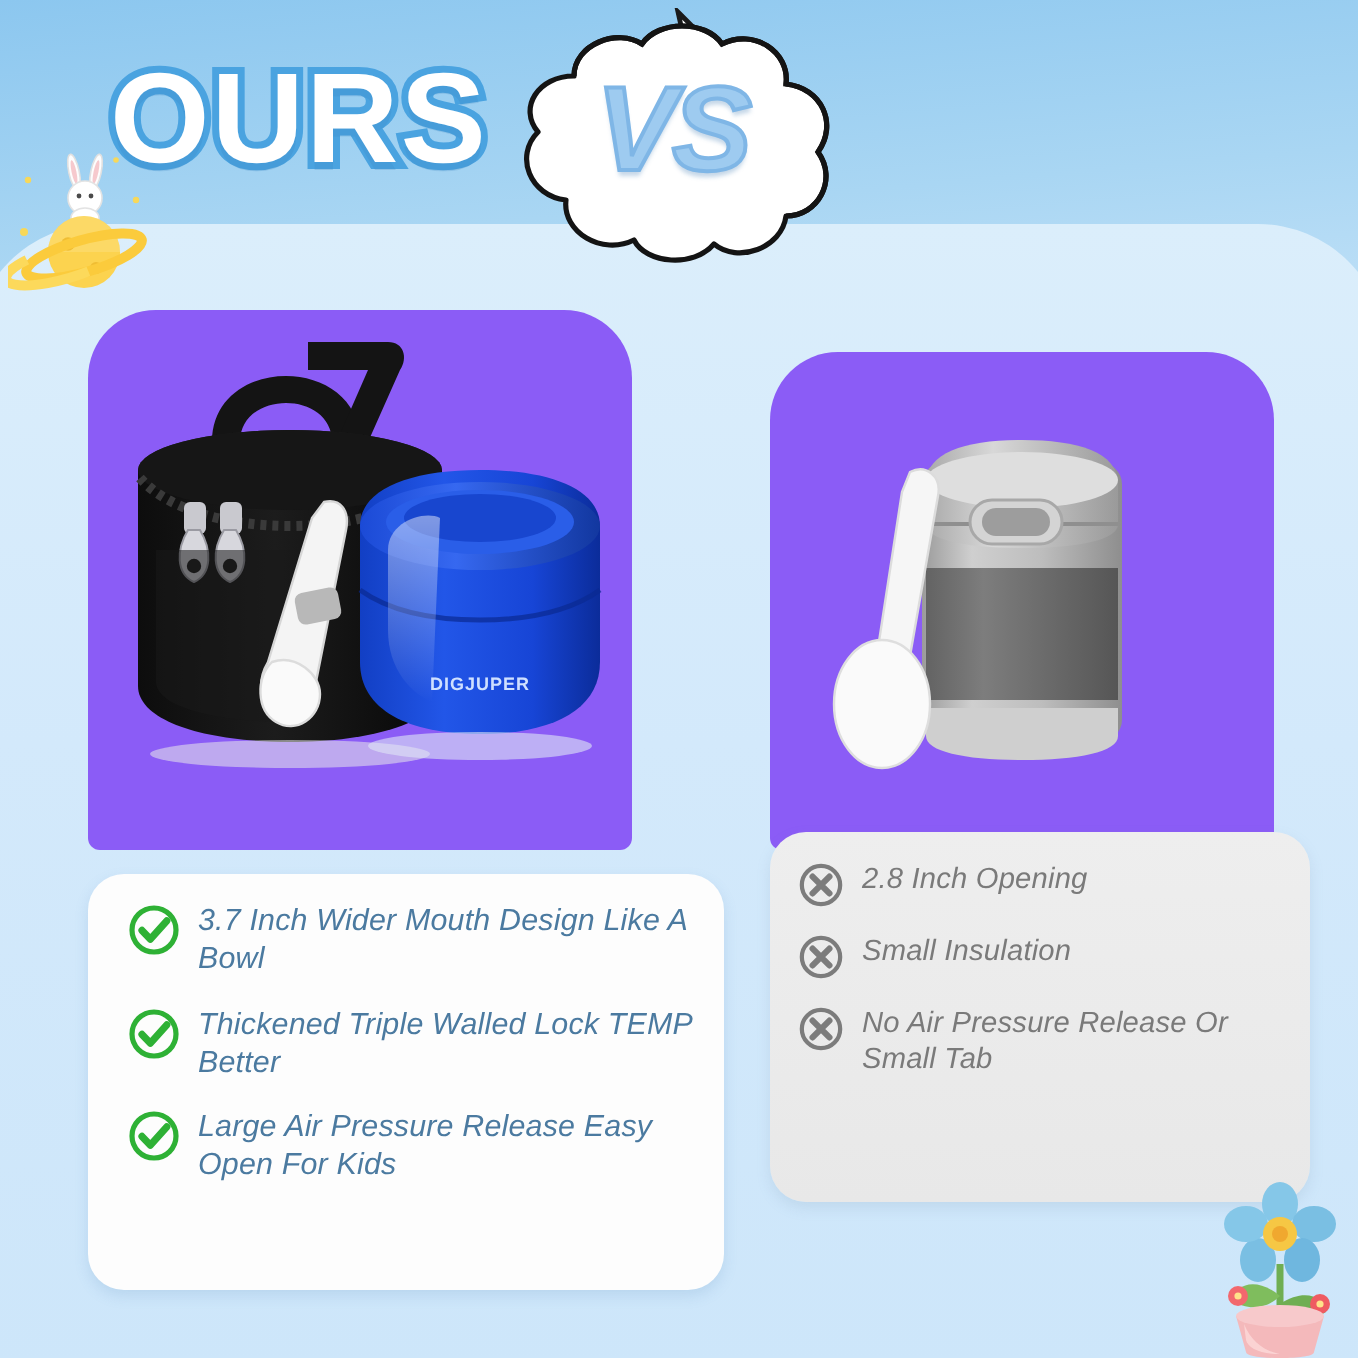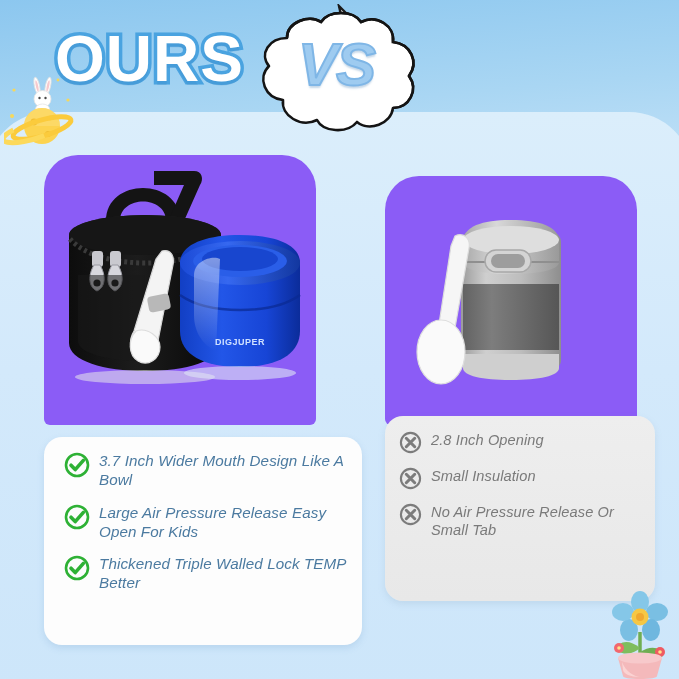--- a/index.html
+++ b/index.html
@@ -235,29 +235,29 @@
         <path d="M7 13.2 L11.2 17.6 L19.4 8.4" fill="none" stroke="#2eb135" stroke-width="3.6" stroke-linecap="round" stroke-linejoin="round"></path>
       </svg>
       <div class="txt-ok">3.7 Inch Wider Mouth Design Like A Bowl</div>
     </div>
 
     <div class="row">
       <svg class="ico" width="26" height="26" viewBox="0 0 26 26">
         <circle cx="13" cy="13" r="11" fill="none" stroke="#2eb135" stroke-width="2.6"></circle>
         <path d="M7 13.2 L11.2 17.6 L19.4 8.4" fill="none" stroke="#2eb135" stroke-width="3.6" stroke-linecap="round" stroke-linejoin="round"></path>
       </svg>
-      <div class="txt-ok">Large Air Pressure Release Easy Open For Kids</div>
+      <div class="txt-ok">Thickened Triple Walled Lock TEMP Better</div>
     </div>
 
     <div class="row">
       <svg class="ico" width="26" height="26" viewBox="0 0 26 26">
         <circle cx="13" cy="13" r="11" fill="none" stroke="#2eb135" stroke-width="2.6"></circle>
         <path d="M7 13.2 L11.2 17.6 L19.4 8.4" fill="none" stroke="#2eb135" stroke-width="3.6" stroke-linecap="round" stroke-linejoin="round"></path>
       </svg>
-      <div class="txt-ok">Thickened Triple Walled Lock TEMP Better</div>
+      <div class="txt-ok">Large Air Pressure Release Easy Open For Kids</div>
     </div>
 
 
   </div>
 
   <div class="list-card list-right">
 
     <div class="row">
       <svg class="ico" width="23" height="23" viewBox="0 0 24 24">
         <circle cx="12" cy="12" r="10" fill="none" stroke="#7c7c7c" stroke-width="2.2"></circle>

